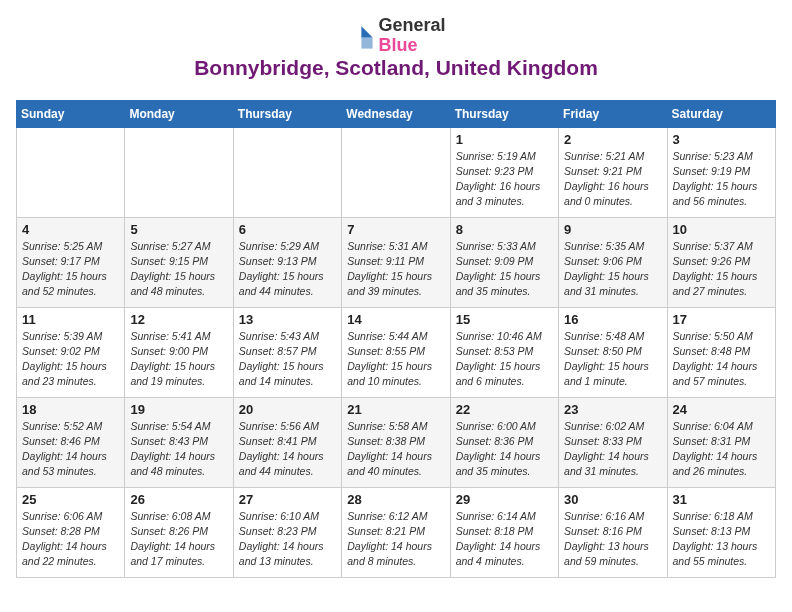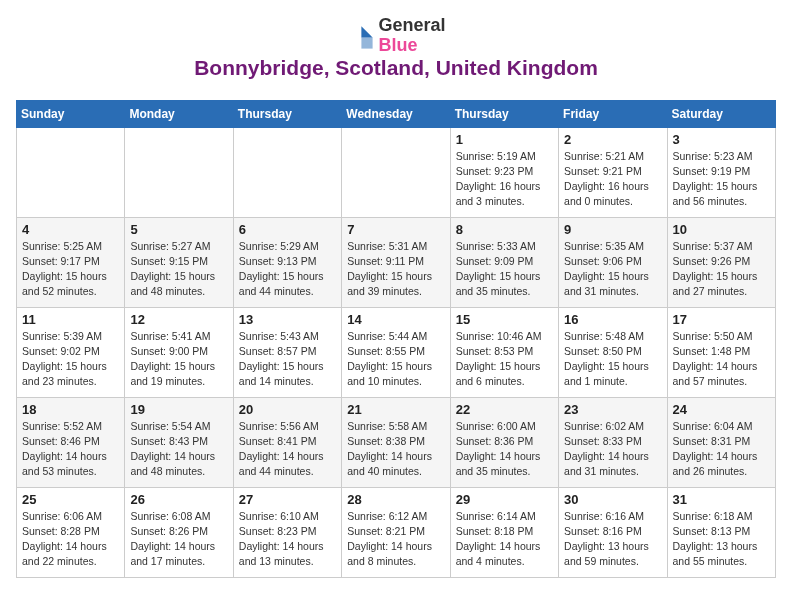--- a/index.html
+++ b/index.html
@@ -77,20 +77,21 @@
       font-weight: bold;
       font-size: 13px;
       color: #222;
       display: block;
       margin-bottom: 2px;
     }
     .day-info {
       color: #333;
       font-size: 10.5px;
       line-height: 1.45;
+      font-style: italic;
     }
     .empty-cell { background: #fff !important; }
   </style>
 </head>
 <body>
 
 <div class="header">
   <div class="logo">
     <svg class="logo-icon" viewBox="0 0 40 40">
       <polygon points="22,6 38,22 22,22" fill="#2a6db5"></polygon>
@@ -269,21 +270,21 @@
             <div>Sunrise: 5:48 AM</div>
             <div>Sunset: 8:50 PM</div>
             <div>Daylight: 15 hours</div>
             <div>and 1 minute.</div>
           </div>
         </td>
         <td>
           <span class="day-number">17</span>
           <div class="day-info">
             <div>Sunrise: 5:50 AM</div>
-            <div>Sunset: 1:48 PM</div>
+            <div>Sunset: 8:48 PM</div>
             <div>Daylight: 14 hours</div>
             <div>and 57 minutes.</div>
           </div>
         </td>
       </tr>
       <tr>
         <td>
           <span class="day-number">18</span>
           <div class="day-info">
             <div>Sunrise: 5:52 AM</div>

